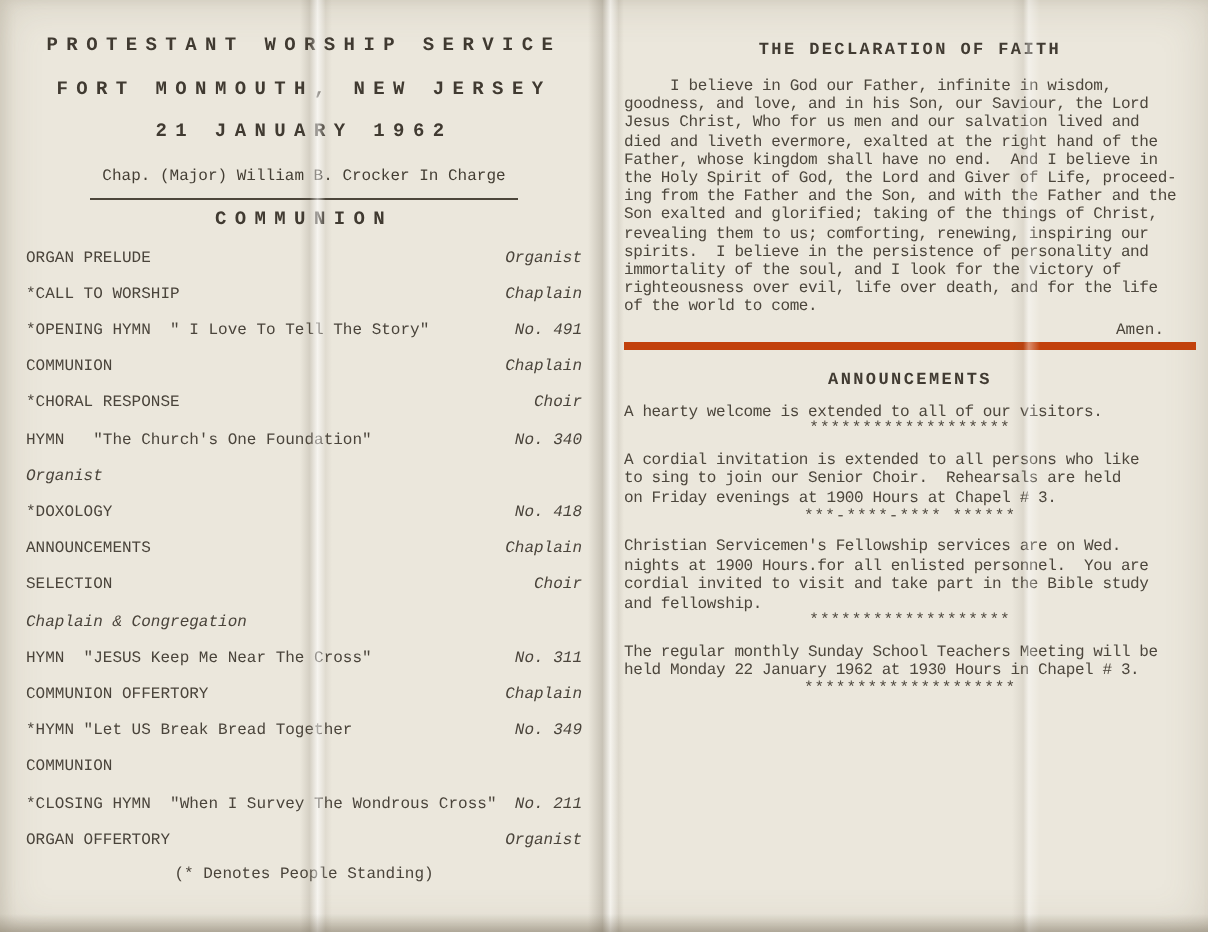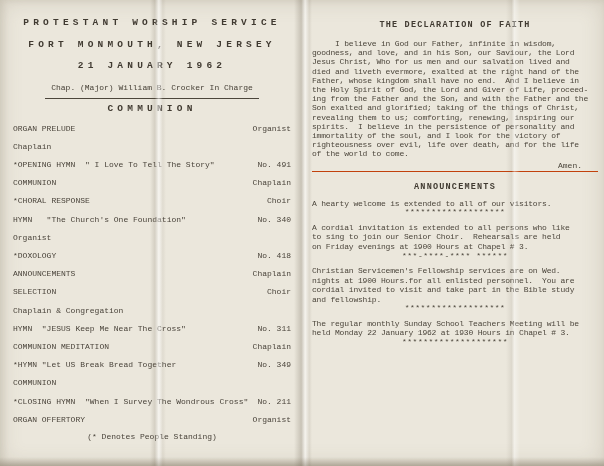--- a/index.html
+++ b/index.html
@@ -30,32 +30,32 @@
   .title-line{font-size:9.5px;font-weight:bold;letter-spacing:4.2px;line-height:21.5px;
     color:#403a31;white-space:nowrap;}
   .chaplain-wrap{line-height:19px;}
   .chaplain-line{font-size:8px;color:#443e34;border-bottom:1px solid #4c463b;
     display:inline-block;padding:0 6px 1px 6px;white-space:nowrap;}
   .section-title{font-size:9.5px;font-weight:bold;letter-spacing:4.2px;line-height:19px;color:#403a31;}
   .service-list{margin-top:2px;}
   .service-row{display:flex;justify-content:space-between;align-items:flex-start;
     font-size:8px;line-height:18.2px;white-space:pre;}
   .service-row .item{text-align:left;}
-  .service-row .by{text-align:right;}
+  .service-row .by{text-align:right;font-style:italic;}
   .footnote{text-align:center;font-size:8px;line-height:15px;margin-top:0;}
 
   
   .page-right{position:absolute;left:303px;top:0;width:301px;height:466px;
     padding:21px 6px 0 9px;box-sizing:border-box;color:#4c463c;}
   .decl-title{text-align:center;font-size:8.5px;font-weight:bold;letter-spacing:1.2px;
     line-height:9px;color:#413b32;}
   .decl-text{font-size:8px;line-height:9.2px;letter-spacing:-0.2px;
     white-space:pre-wrap;margin:9px 0 0 0;}
   .amen-row{margin-top:2px;line-height:9px;font-size:8px;text-align:right;
-    padding-right:16px;border-bottom:1px solid #c2410c;padding-bottom:1px;}
+    padding-right:16px;border-bottom:4px solid #c2410c;padding-bottom:1px;}
   .ann-title{text-align:center;font-size:8.5px;font-weight:bold;letter-spacing:1.2px;
     line-height:9px;margin-top:11px;color:#413b32;}
   .announcement{margin-top:7px;}
   .announcement p{font-size:8px;line-height:9.6px;letter-spacing:-0.2px;
     white-space:pre-wrap;margin:0;}
   .stars{text-align:center;font-size:8px;line-height:7.5px;letter-spacing:.5px;
     color:#4c463c;margin-top:0;}
 </style>
 </head>
 <body>
@@ -72,20 +72,21 @@
       </div>
       <div class="section-title">COMMUNION</div>
     </div>
 
     <div class="service-list">
       <div class="service-row">
         <span class="item">ORGAN PRELUDE</span>
         <span class="by">Organist</span>
       </div>
       <div class="service-row">
+        <span class="item">*CALL TO WORSHIP</span>
         <span class="by">Chaplain</span>
       </div>
       <div class="service-row">
         <span class="item">*OPENING HYMN  " I Love To Tell The Story"</span>
         <span class="by">No. 491</span>
       </div>
       <div class="service-row">
         <span class="item">COMMUNION</span>
         <span class="by">Chaplain</span>
       </div>
@@ -113,21 +114,21 @@
         <span class="by">Choir</span>
       </div>
       <div class="service-row">
         <span class="by">Chaplain &amp; Congregation</span>
       </div>
       <div class="service-row">
         <span class="item">HYMN  "JESUS Keep Me Near The Cross"</span>
         <span class="by">No. 311</span>
       </div>
       <div class="service-row">
-        <span class="item">COMMUNION MEDITATION</span>
+        <span class="item">COMMUNION OFFERTORY</span>
         <span class="by">Chaplain</span>
       </div>
       <div class="service-row">
         <span class="item">*HYMN "Let US Break Bread Together</span>
         <span class="by">No. 349</span>
       </div>
       <div class="service-row">
         <span class="item">COMMUNION</span>
         <span class="by"></span>
       </div>

